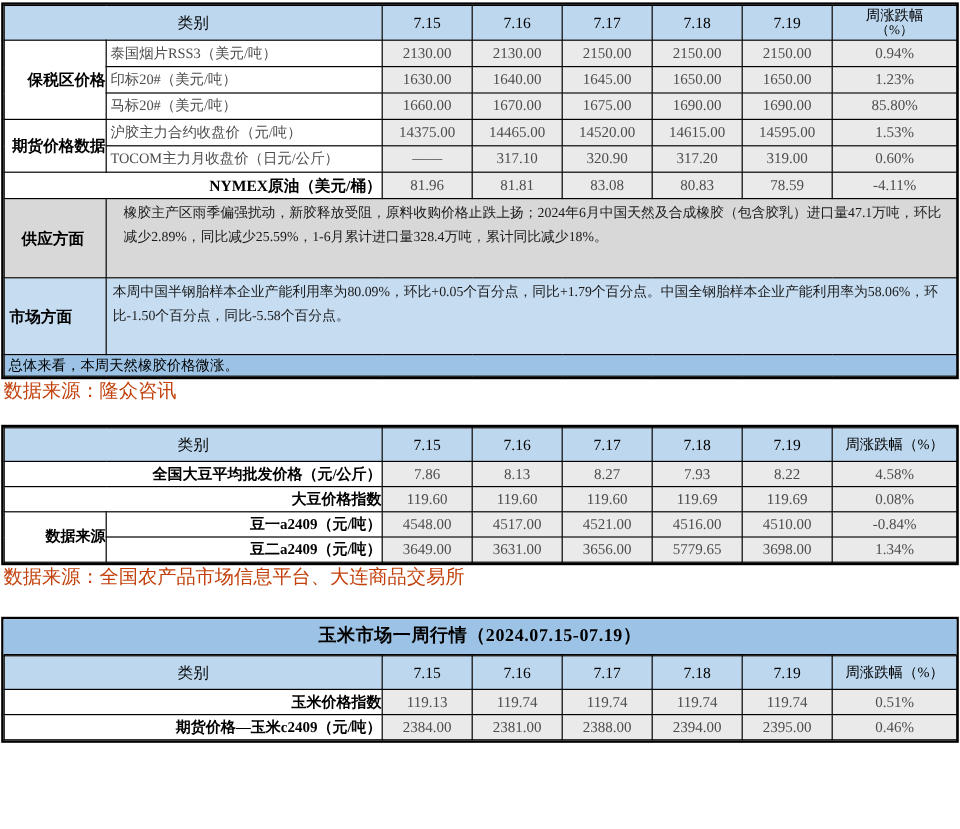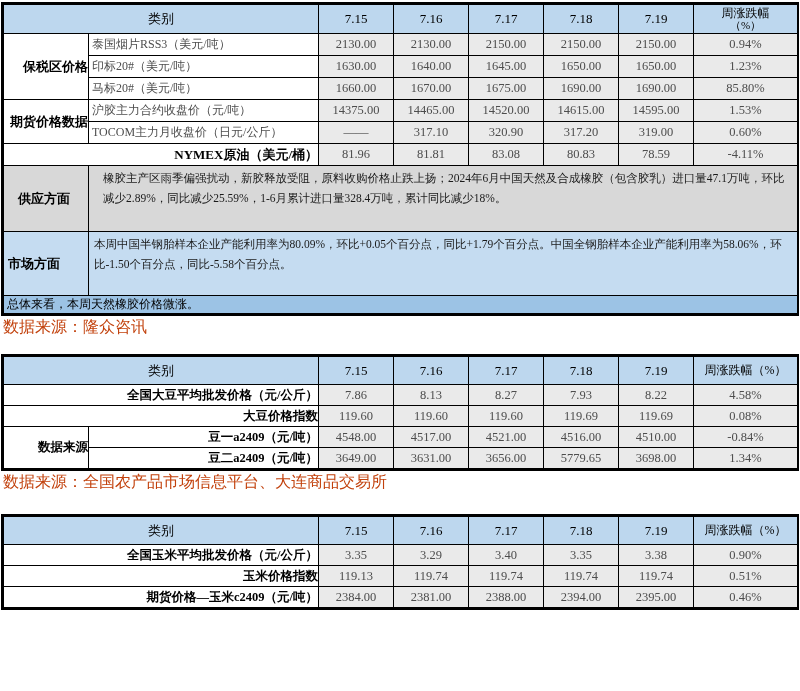--- a/index.html
+++ b/index.html
@@ -205,20 +205,21 @@
       <td class="val">1.34%</td>
     </tr>
   </tbody>
     </table>
 </div>
 <div class="source">数据来源：全国农产品市场信息平台、大连商品交易所</div>
 
 <div class="gap2"></div>
 
 <div class="frame">
+  <div class="tbl-title" style="height:29px;line-height:29px;">玉米市场一周行情（2024.07.15-07.19）</div>
   <table>
     <colgroup>
       <col style="width:315px">
       <col style="width:75px">
         <col style="width:75px">
         <col style="width:75px">
       <col style="width:75px">
         <col style="width:75px">
         <col style="width:104px">
     </colgroup>
@@ -226,29 +227,20 @@
         <tr style="height:25px">
       <th class="cat">类别</th>
       <th>7.15</th>
       <th>7.16</th>
       <th>7.17</th>
       <th>7.18</th>
       <th>7.19</th>
       <th class="pct1">周涨跌幅（%）</th>
     </tr>
     <tr class="r20">
-      <td class="lblc">全国玉米平均批发价格（元/公斤）</td>
-      <td class="val">3.35</td>
-      <td class="val">3.29</td>
-      <td class="val">3.40</td>
-      <td class="val">3.35</td>
-      <td class="val">3.38</td>
-      <td class="val">0.90%</td>
-    </tr>
-    <tr class="r20">
       <td class="lblc">玉米价格指数</td>
       <td class="val">119.13</td>
       <td class="val">119.74</td>
       <td class="val">119.74</td>
       <td class="val">119.74</td>
       <td class="val">119.74</td>
       <td class="val">0.51%</td>
     </tr>
     <tr class="r20">
       <td class="lblc">期货价格—玉米c2409（元/吨）</td>

